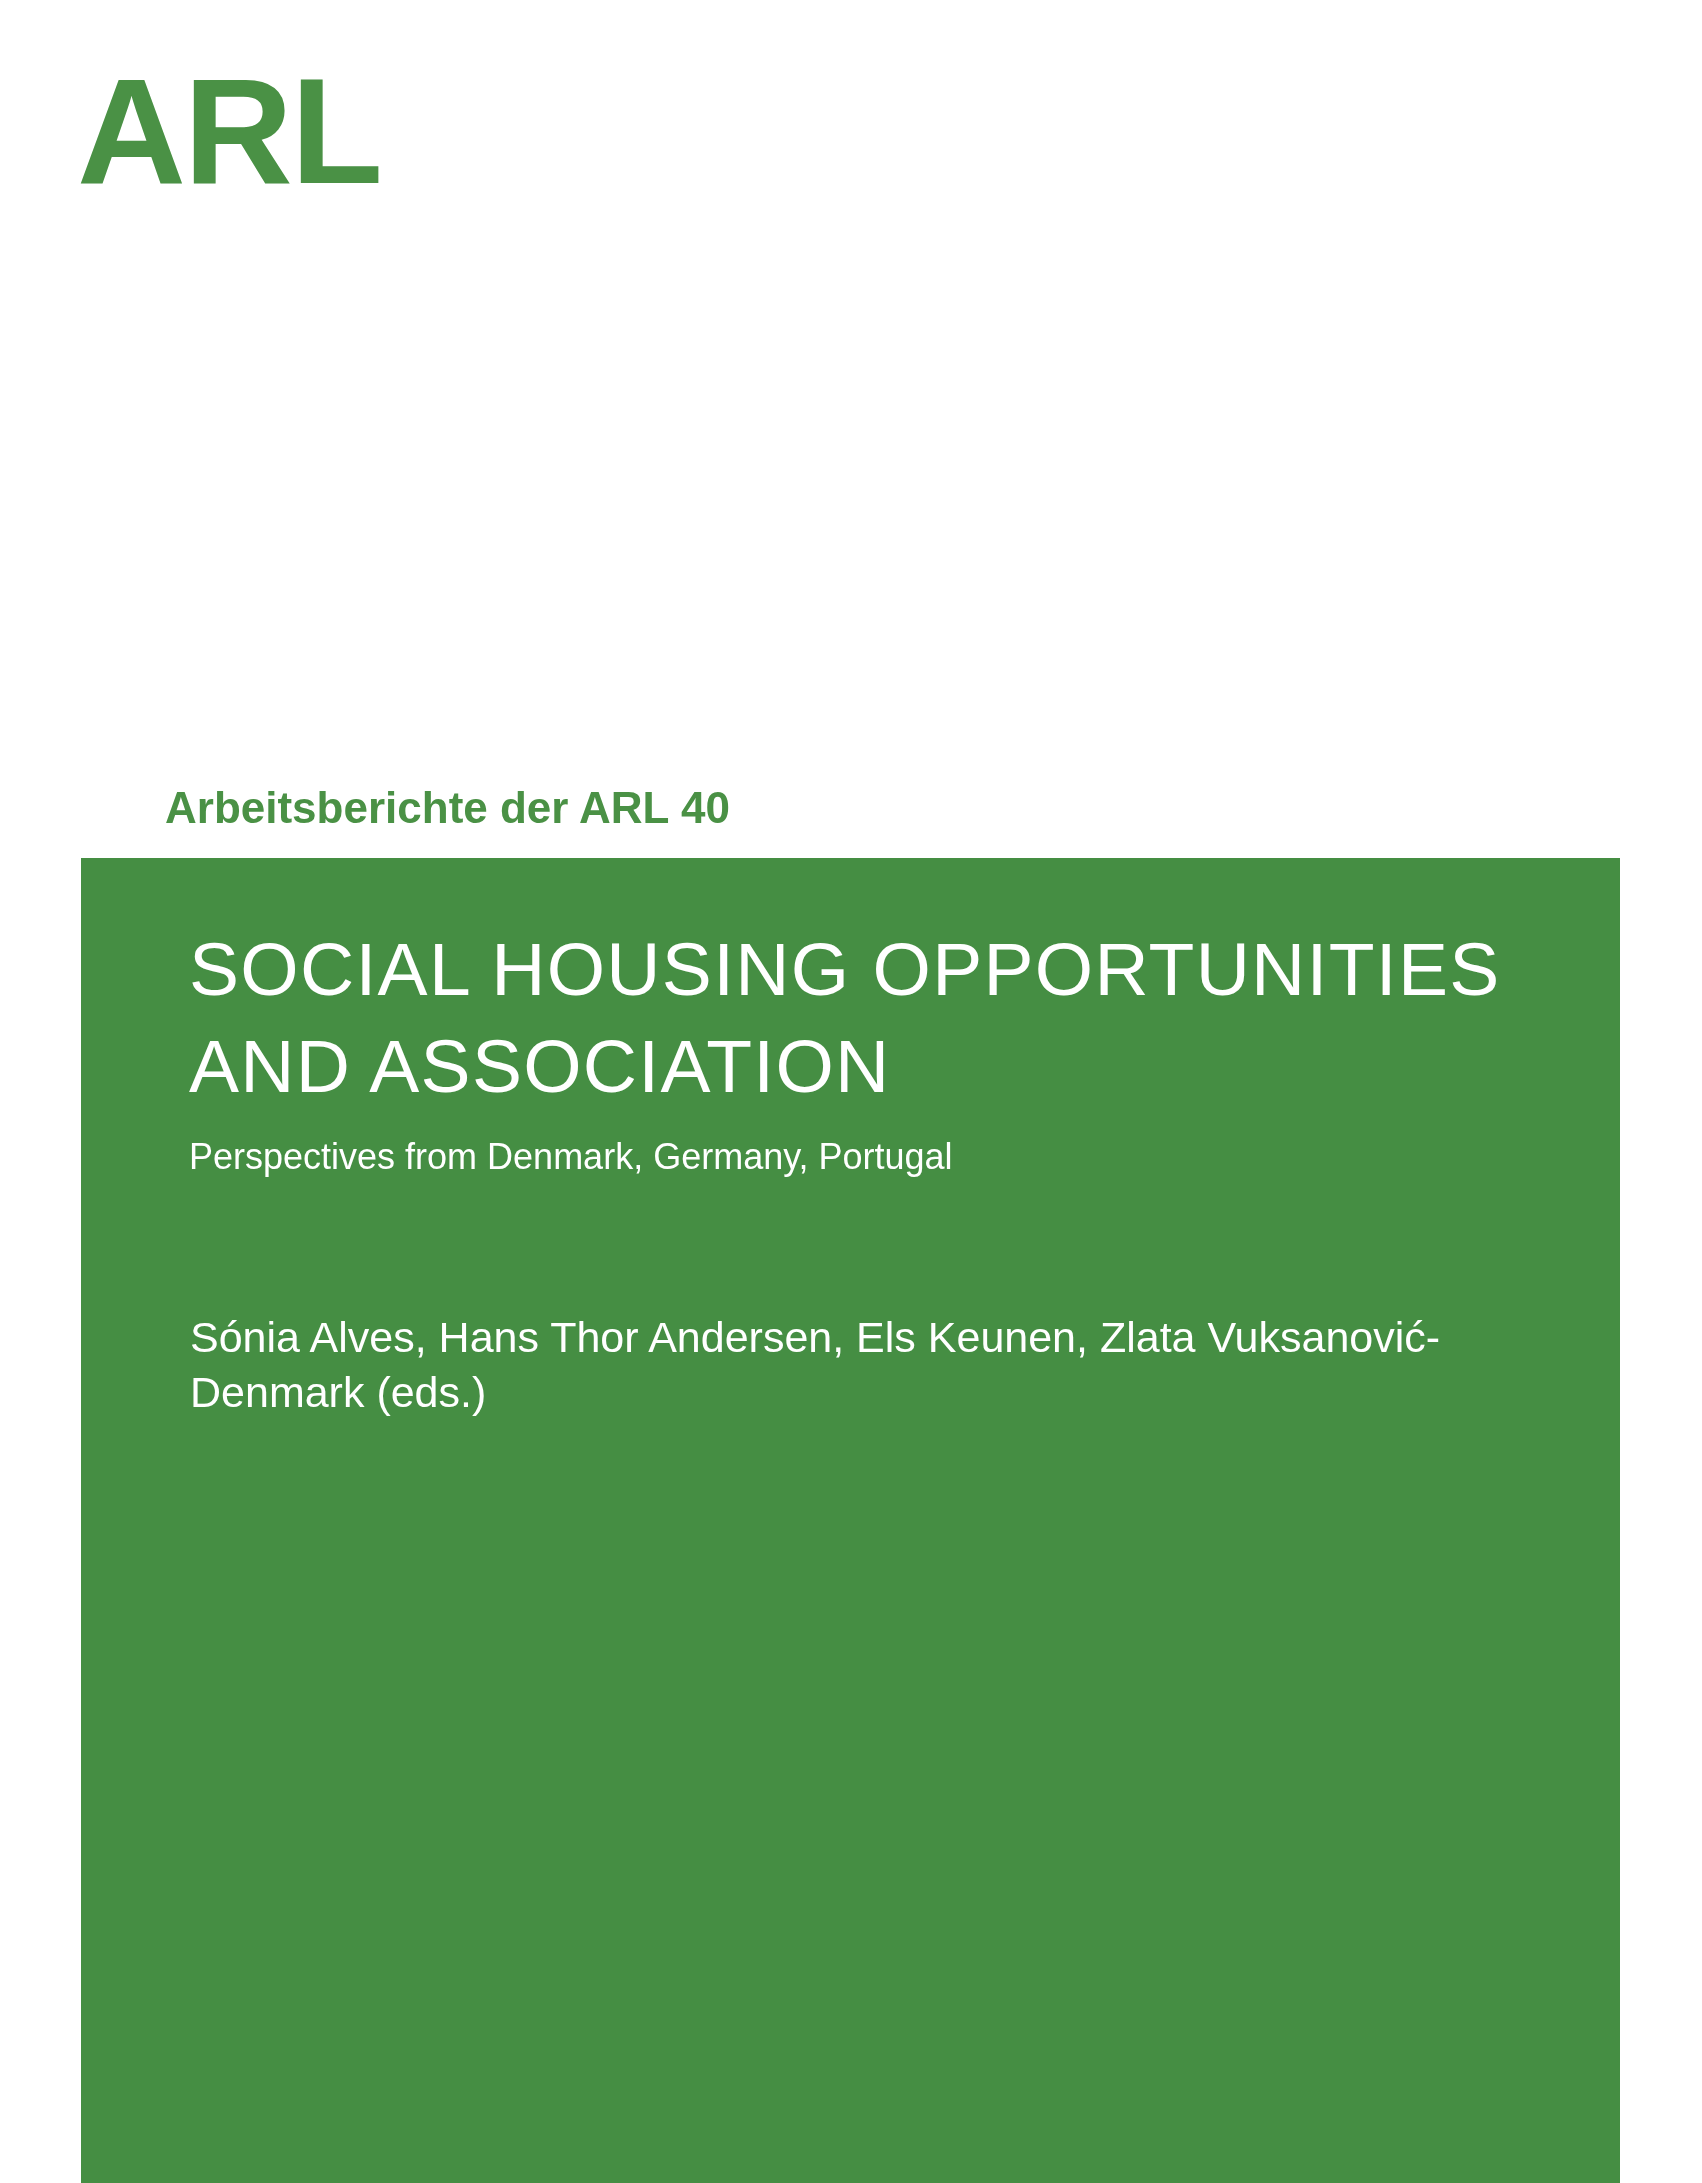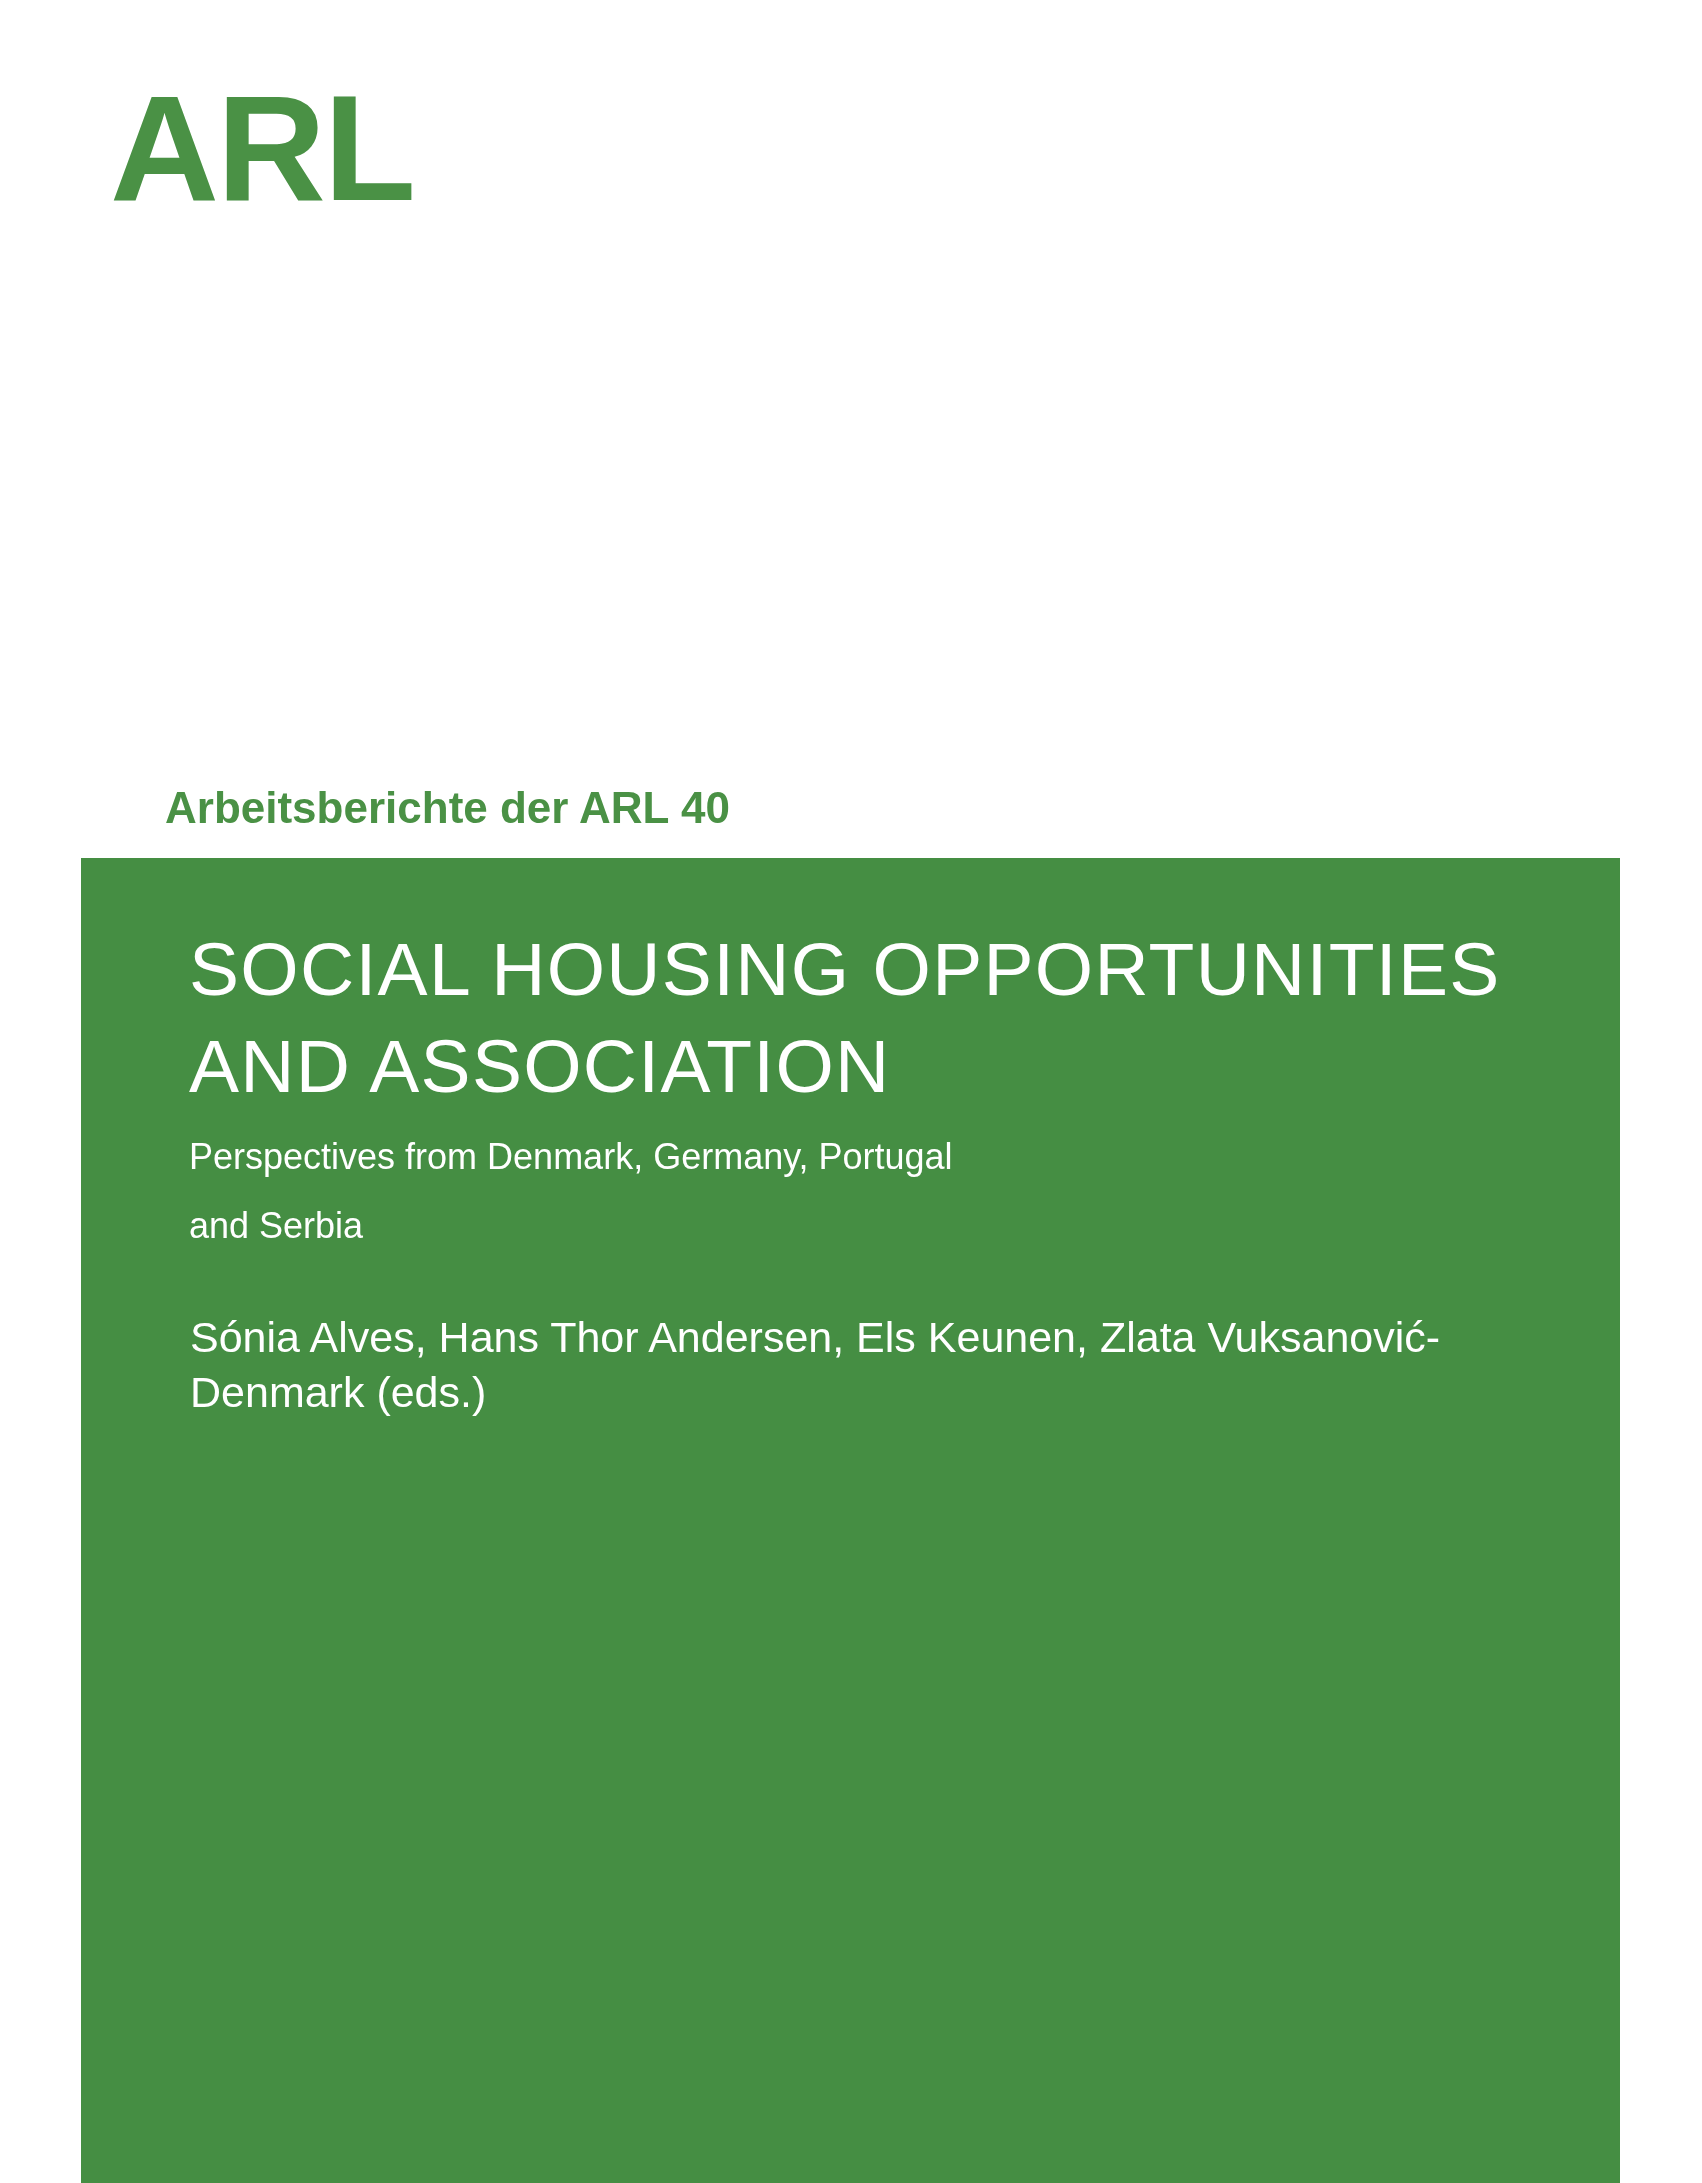--- a/index.html
+++ b/index.html
@@ -9,28 +9,27 @@
     height: 2480px;
     background: var(--page-bg, #ffffff);
     overflow: hidden;
     font-family: "Liberation Sans", sans-serif;
   }
 
   
   .logo-wordmark {
     position: absolute;
     left: 77px;
-    top: 72px;
+    top: 55px;
     font-size: 151px;
     line-height: 151px;
     font-weight: 700;
     letter-spacing: -2.2px;
     color: var(--brand-green, #4a9145);
     white-space: nowrap;
-    margin-left: 33px;
   }
   .logo-caption {
     position: absolute;
     left: 415px;
     top: 69px;
     font-size: 27px;
     line-height: 44px;
     font-weight: 700;
     letter-spacing: 0.4px;
     color: var(--caption-gray, #3b3b3b);
@@ -101,21 +100,20 @@
 
   <div class="title-panel">
 
     <div class="cover-title">
       <div class="nowrap">SOCIAL HOUSING OPPORTUNITIES</div>
       <div class="nowrap">AND ASSOCIATION</div>
     </div>
 
     <div class="cover-subtitle">
       <div class="nowrap">Perspectives from Denmark, Germany, Portugal</div>
-      <div class="nowrap">and Serbia</div>
     </div>
 
     <div class="cover-editors">
       <div class="nowrap">Sónia Alves, Hans Thor Andersen, Els Keunen, Zlata Vuksanović-</div>
       <div class="nowrap">Denmark (eds.)</div>
     </div>
 
   </div>
 </div>
 

